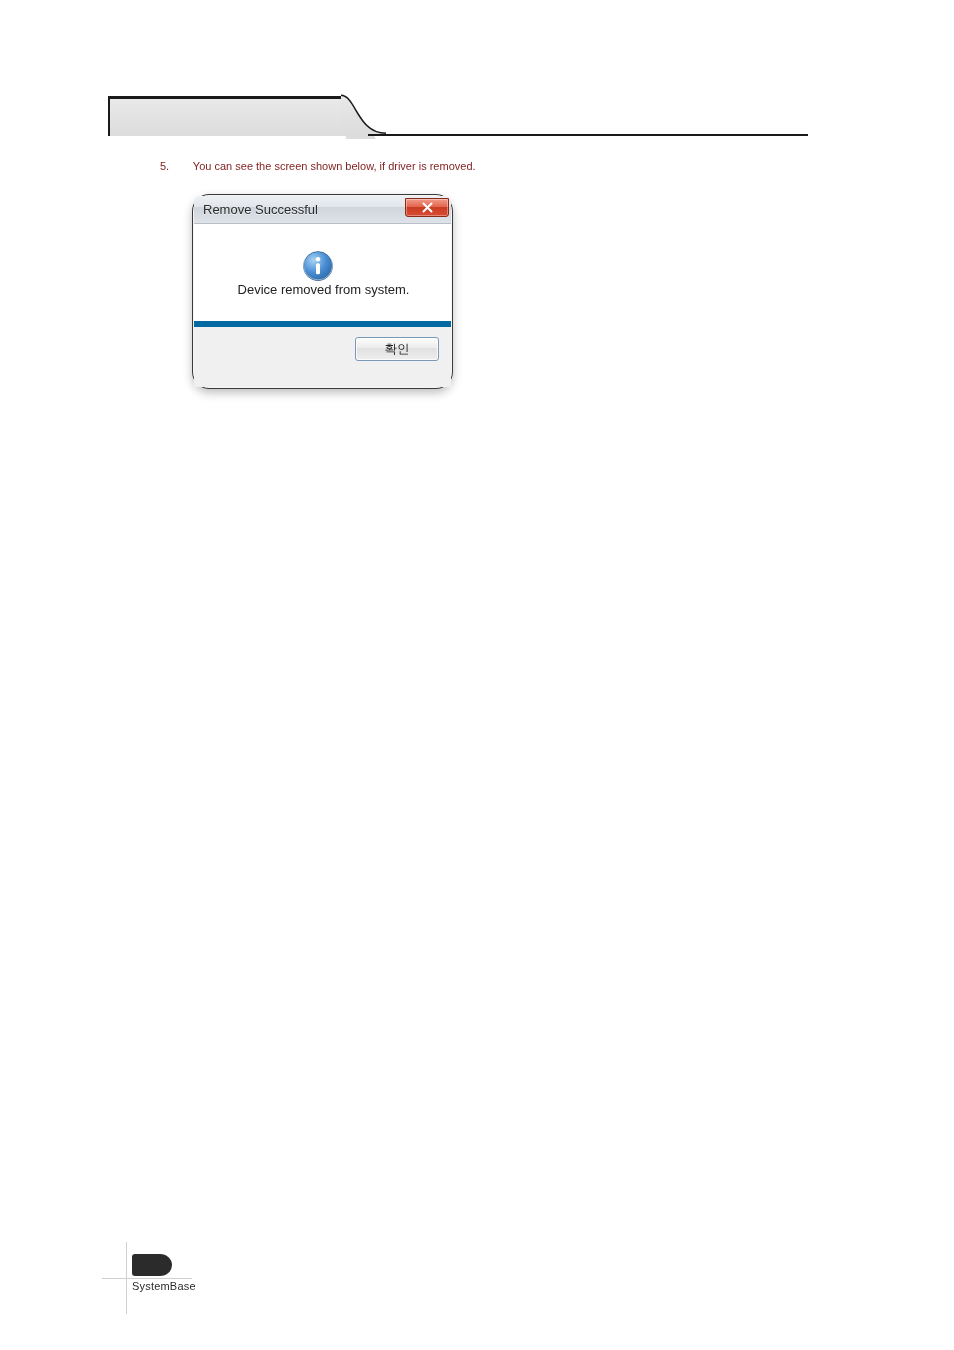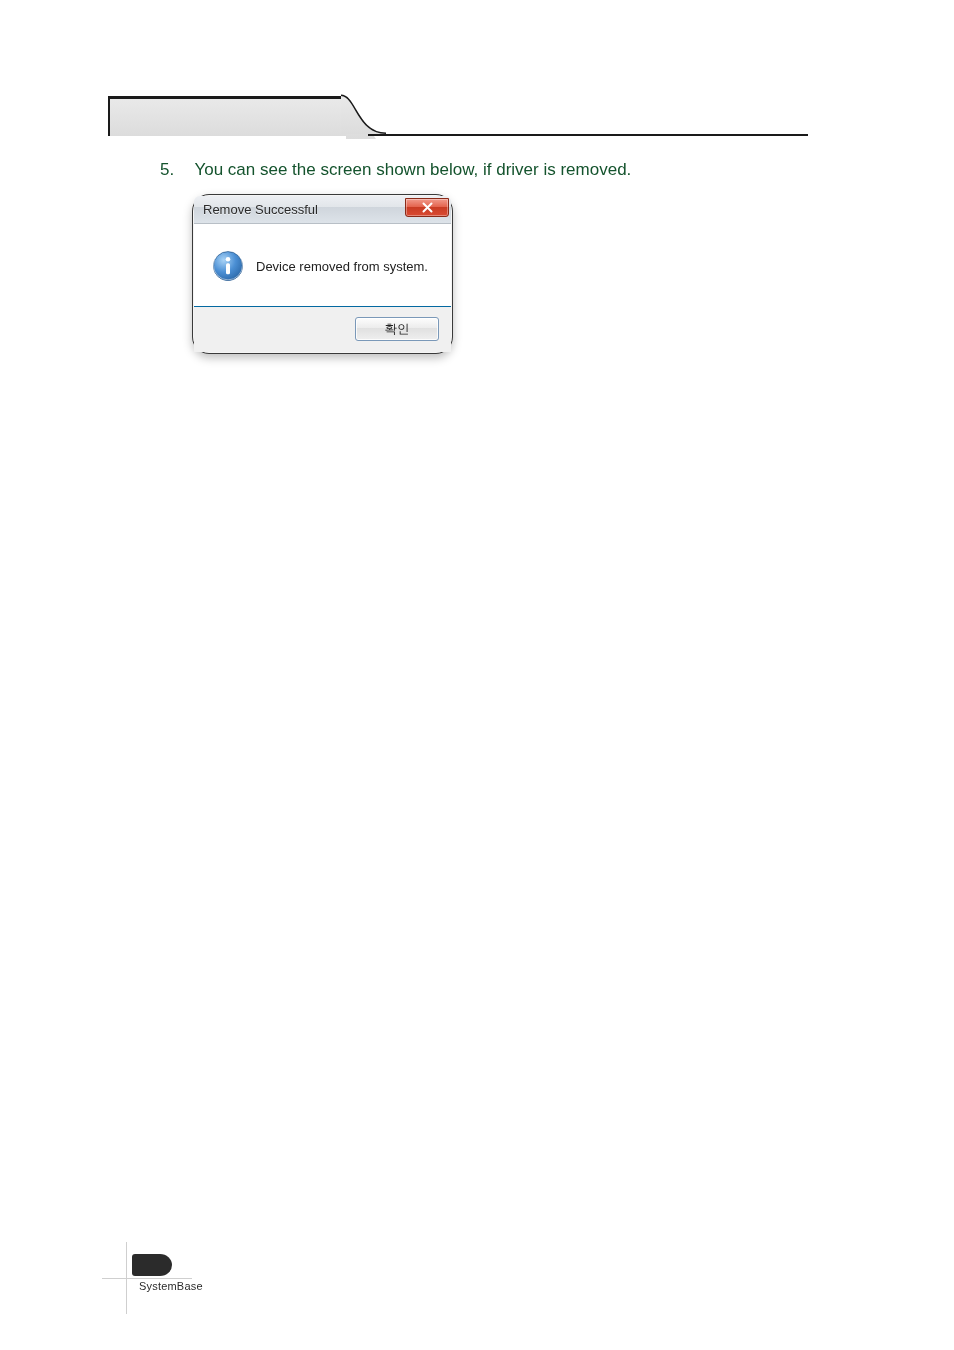--- a/index.html
+++ b/index.html
@@ -62,22 +62,22 @@
     bottom: 0;
     height: 2px;
     background: #1a1a1a;
   }
 
   
   .instruction {
     position: absolute;
     top: 160px;
     left: 160px;
-    font-size: 17px;
-    color: #14532d;
+    font-size: 11px;
+    color: #7f1d1d;
   }
   .instruction .num {
     display: inline-block;
     width: 30px;
   }
 
   
   .dialog {
     position: absolute;
     top: 194px;
@@ -125,36 +125,37 @@
     width: 11px;
     height: 11px;
     display: block;
   }
 
   .dialog-body {
     display: flex;
     align-items: center;
     padding: 26px 16px 24px 18px;
     background: #ffffff;
+    flex-direction: column;
   }
   .info-icon {
     width: 32px;
     height: 32px;
     flex: 0 0 32px;
     margin-right: 12px;
   }
   .dialog-msg {
     font-size: 13px;
     color: #222;
   }
 
   .dialog-footer {
     background: #f0f0f0;
-    border-top: 1px solid #0369a1;
-    padding: 10px 12px 11px;
+    border-top: 6px solid #0369a1;
+    padding: 10px 12px 26px;
     display: flex;
     justify-content: flex-end;
   }
   .ok-btn {
     min-width: 84px;
     height: 24px;
     font-size: 12.5px;
     color: #222;
     background: linear-gradient(to bottom, #fdfdfd 0%, #ececec 45%, #e0e0e0 46%, #efefef 100%);
     border: 1px solid #7a98b8;
@@ -191,21 +192,20 @@
     width: 90px;
     height: 1px;
     background: #cfcfcf;
     top: 24px;
   }
   .logo-text {
     font-size: 11px;
     letter-spacing: .2px;
     color: #2b2b2b;
     margin-top: 4px;
-    margin-left: 7px;
   }
 </style>
 </head>
 <body>
 
 <div class="page-header">
   <div class="header-bar">
     <div class="header-left"></div>
     <svg class="header-curve" viewBox="0 0 45 43">
       <path d="M0,3 C14,3 16,41 45,41" fill="none" stroke="#1a1a1a" stroke-width="3"></path>

